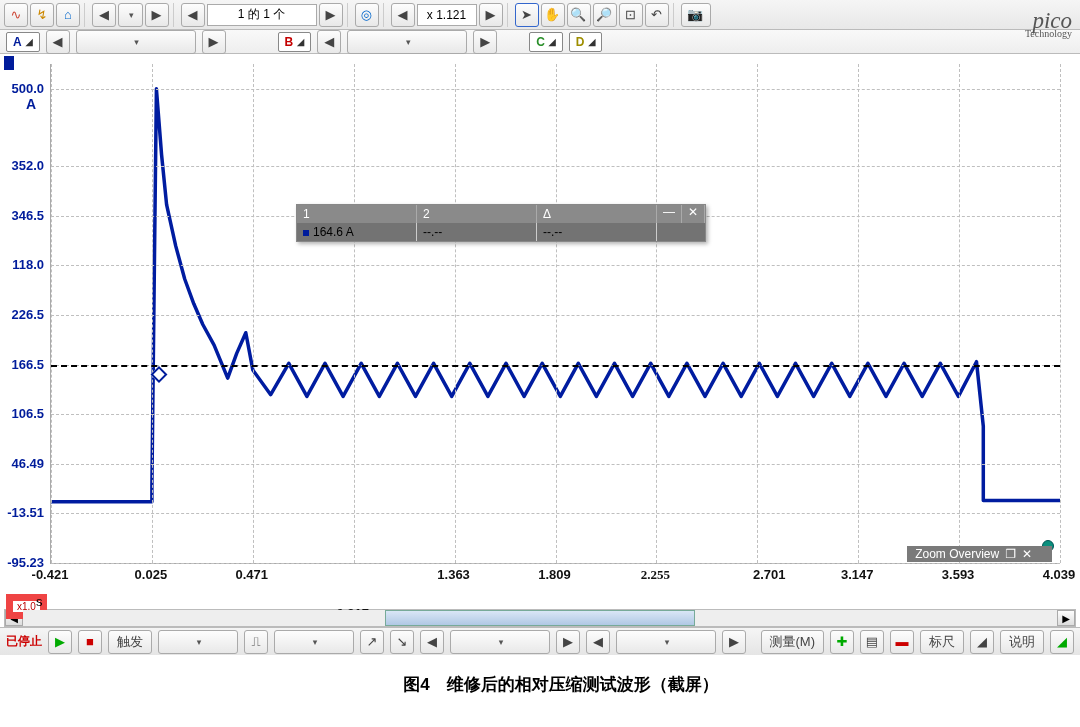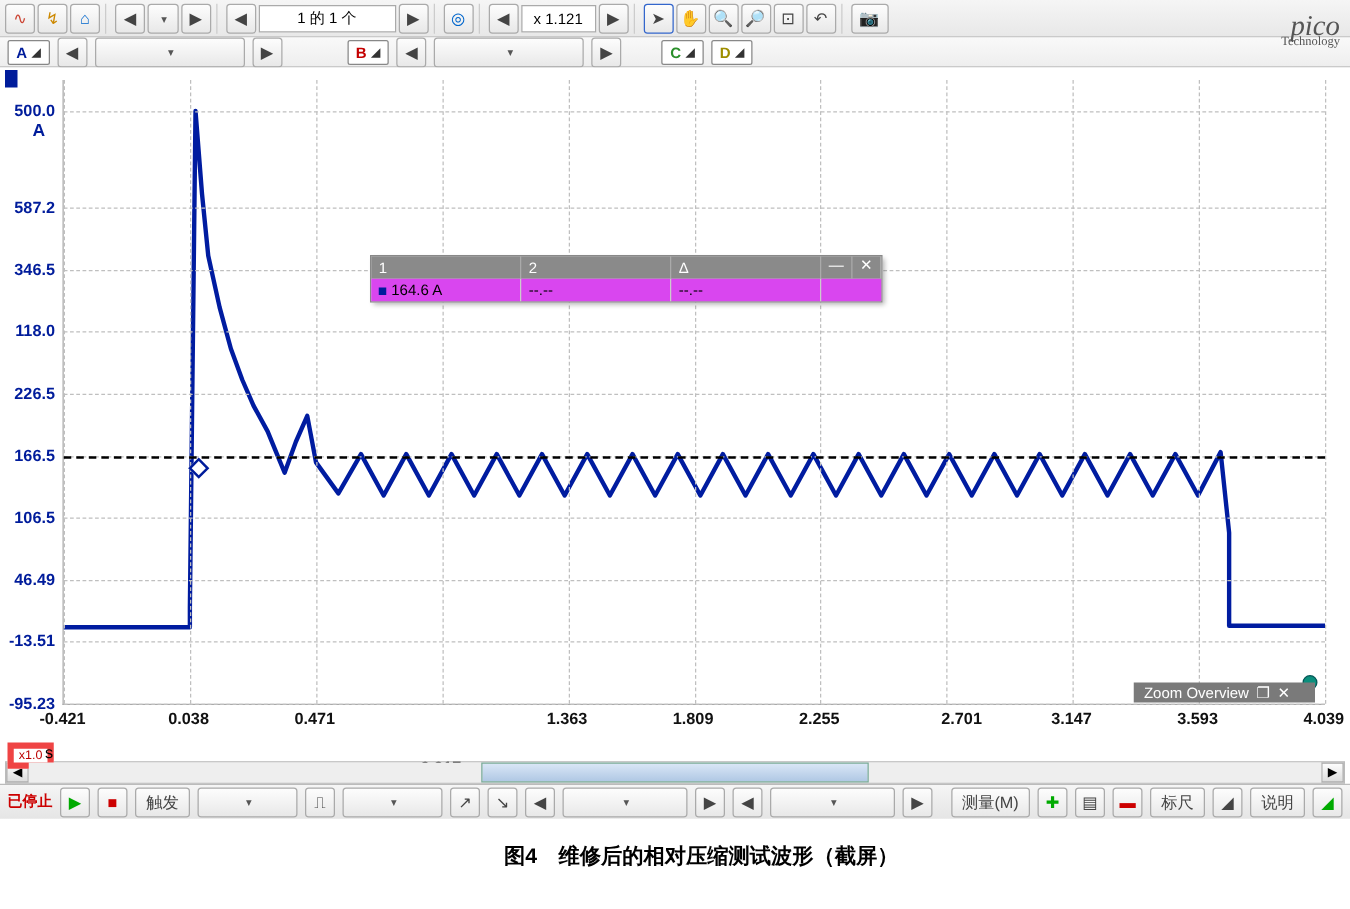--- a/index.html
+++ b/index.html
@@ -27,34 +27,34 @@
 .plot { position: absolute; left: 50px; top: 10px; right: 20px; bottom: 30px; border-left: 1px solid #aaa; border-bottom: 1px solid #aaa; }
 .grid-v { position: absolute; top: 0; bottom: 0; border-left: 1px dashed #bfbfbf; }
 .grid-h { position: absolute; left: 0; right: 0; border-top: 1px dashed #bfbfbf; }
 .cursor-line { position: absolute; left: 0; right: 0; border-top: 2px dashed #000; }
 .cursor-pt { position: absolute; width: 12px; height: 12px; border: 2px solid #001c9b; background: #fff; transform: rotate(45deg) translate(-50%, -50%); }
 .waveform { position: absolute; left: 0; top: 0; width: 100%; height: 100%; overflow: visible; }
 .meas-panel { position: absolute; left: 296px; top: 150px; background: #eaeaea; border: 1px solid #888; font-size: 12px; box-shadow: 2px 2px 4px rgba(0,0,0,0.3); }
 .meas-hdr { display: flex; background: #8a8a8a; color: #fff; }
 .meas-hdr div { width: 120px; padding: 2px 6px; border-right: 1px solid #aaa; }
 .meas-hdr .ctrl { width: auto; padding: 0 6px; cursor: pointer; }
-.meas-row { display: flex; background: #d946ef; }
+.meas-row { display: flex; background: #737373; }
 .meas-row div { width: 120px; padding: 2px 6px; border-right: 1px solid #ccc; }
 .zoom-ov { position: absolute; right: 28px; bottom: 32px; background: #7a7a7a; color: #fff; padding: 1px 20px 1px 8px; font-size: 12px; display: flex; align-items: center; gap: 6px; }
 .green-dot { position: absolute; width: 12px; height: 12px; border-radius: 50%; background: #0b8f7d; border: 1px solid #055; }
 .scrollbar-h { display: flex; align-items: center; height: 18px; background: #f0f0f0; border: 1px solid #bbb; margin: 0 4px; }
 .scrollbar-h .arrow { width: 18px; height: 16px; background: linear-gradient(#fdfdfd, #ddd); border: 1px solid #aaa; display: flex; align-items: center; justify-content: center; cursor: pointer; font-size: 10px; }
 .scrollbar-h .track { flex: 1; position: relative; height: 16px; background: #eee; }
 .scrollbar-h .thumb { position: absolute; left: 35%; width: 30%; height: 100%; background: linear-gradient(#d9e6f6, #b0c8e4); border: 1px solid #7a9; }
 .bottom-bar { display: flex; align-items: center; height: 28px; background: linear-gradient(#f5f5f5, #e5e5e5); border-top: 1px solid #bbb; padding: 2px 6px; gap: 6px; }
 .status-stopped { color: #c00; font-weight: bold; }
 .caption { text-align: center; font-size: 17px; font-weight: bold; padding: 18px 0; margin-left: 42px; }
 .unit-label { position: absolute; font-size: 14px; color: #001c9b; font-weight: bold; }
 .blue-sq { width: 6px; height: 6px; background: #001c9b; display: inline-block; margin-right: 4px; }
-.x10 { font-size: 10px; color: #b00; background: #fff; border: 5px solid #ef4444; padding: 0 4px; position:absolute; }
+.x10 { font-size: 10px; color: #b00; background: #fff; border: 7px solid #ef4444; padding: 0 4px; position:absolute; }
 </style>
 </head>
 <body>
 
 <div class="toolbar-row">
   <div class="tb-btn" style="color:#c43;">∿</div>
   <div class="tb-btn" style="color:#c80;">↯</div>
   <div class="tb-btn" style="color:#06c;">⌂</div>
   <div class="tb-sep"></div>
   <div class="tb-btn">◀</div>
@@ -116,21 +116,21 @@
   <div class="y-axis">
     <div style="position:absolute;top:2px;right:36px;width:10px;height:14px;background:#001c9b;"></div>
   <div class="y-label" style="top: 501px;">-95.23</div>
       <div class="y-label" style="top: 451.39px;">-13.51</div>
       <div class="y-label" style="top: 401.78px;">46.49</div>
       <div class="y-label" style="top: 352.162px;">106.5</div>
       <div class="y-label" style="top: 302.553px;">166.5</div>
       <div class="y-label" style="top: 252.943px;">226.5</div>
       <div class="y-label" style="top: 203.333px;">118.0</div>
       <div class="y-label" style="top: 153.723px;">346.5</div>
-      <div class="y-label" style="top: 104.113px;">587.2</div>
+      <div class="y-label" style="top: 104.113px;">352.0</div>
       <div class="y-label" style="top: 26.8049px;">500.0</div>
     </div>
   <div class="plot" id="plot">
     <svg class="waveform" id="wave" preserveAspectRatio="none" viewBox="0 0 1009 499">
         <polyline points="0.0,437.8 100.9,437.8 100.9,421.7 105.4,24.8 110.6,91.0 115.6,140.6 124.7,181.9 133.7,215.0 142.8,239.8 151.8,260.5 163.1,281.1 169.9,297.7 176.7,314.2 185.7,289.4 194.8,268.7 201.8,305.9 219.7,330.7 237.8,299.3 255.9,332.4 274.0,299.3 292.1,332.4 310.2,299.3 328.3,332.4 346.4,299.3 364.5,332.4 382.6,299.3 400.7,332.4 418.8,299.3 436.9,332.4 455.0,299.3 473.1,332.4 491.2,299.3 509.3,332.4 527.3,299.3 545.4,332.4 563.5,299.3 581.6,332.4 599.7,299.3 617.8,332.4 635.9,299.3 654.0,332.4 672.1,299.3 690.2,332.4 708.3,299.3 726.4,332.4 744.5,299.3 762.6,332.4 780.7,299.3 798.8,332.4 816.9,299.3 835.0,332.4 853.1,299.3 871.2,332.4 889.3,299.3 907.4,332.4 925.5,297.7 932.3,362.2 932.3,436.6 1009.0,436.6" fill="none" stroke="#001ca0" stroke-width="3.5" stroke-linejoin="round"></polyline>
       </svg>
   <div class="grid-h" style="top: 499px;"></div>
       <div class="grid-h" style="top: 449.39px;"></div>
       <div class="grid-h" style="top: 399.78px;"></div>
       <div class="grid-h" style="top: 350.162px;"></div>
@@ -170,26 +170,26 @@
       <div>--.--</div>
       <div>--.--</div>
     </div>
   </div>
   <div class="zoom-ov">
       <span>Zoom Overview</span> 
       <span>❐</span> 
       <span>✕</span>
     </div>
 <div class="x-label" style="position: absolute; left: 50px; top: 513px; transform: translateX(-50%); font-size: 13px; font-weight: bold;">-0.421</div>
-    <div class="x-label" style="position: absolute; left: 150.9px; top: 513px; transform: translateX(-50%); font-size: 13px; font-weight: bold;">0.038</div>
+    <div class="x-label" style="position: absolute; left: 150.9px; top: 513px; transform: translateX(-50%); font-size: 13px; font-weight: bold;">0.025</div>
     <div class="x-label" style="position: absolute; left: 251.8px; top: 513px; transform: translateX(-50%); font-size: 13px; font-weight: bold;">0.471</div>
     <div class="x-label" style="position: absolute; left: 352.7px; top: 513px; transform: translateX(-50%); font-size: 13px; font-weight: bold; margin-top: 39px;">0.917</div>
     <div class="x-label" style="position: absolute; left: 453.6px; top: 513px; transform: translateX(-50%); font-size: 13px; font-weight: bold; text-align: right;">1.363</div>
     <div class="x-label" style="position: absolute; left: 554.5px; top: 513px; transform: translateX(-50%); font-size: 13px; font-weight: bold;">1.809</div>
-    <div class="x-label" style="position: absolute; left: 655.4px; top: 513px; transform: translateX(-50%); font-size: 13px; font-weight: bold;">2.255</div>
+    <div class="x-label" style="position: absolute; left: 655.4px; top: 513px; transform: translateX(-50%); font-size: 13px; font-weight: bold; font-family: Liberation Serif, serif;">2.255</div>
     <div class="x-label" style="position: absolute; left: 756.3px; top: 513px; transform: translateX(-50%); font-size: 13px; font-weight: bold; margin-left: 13px;">2.701</div>
     <div class="x-label" style="position: absolute; left: 857.2px; top: 513px; transform: translateX(-50%); font-size: 13px; font-weight: bold;">3.147</div>
     <div class="x-label" style="position: absolute; left: 958.1px; top: 513px; transform: translateX(-50%); font-size: 13px; font-weight: bold;">3.593</div>
     <div class="x-label" style="position: absolute; left: 1059px; top: 513px; transform: translateX(-50%); font-size: 13px; font-weight: bold;">4.039</div>
   </div>
 <div class="x10" style="left:6px;">x1.0</div>
 <div style="position:relative; left:36px; font-size:13px;">s</div>
 
 <div class="scrollbar-h">
   <div class="arrow">◀</div>

